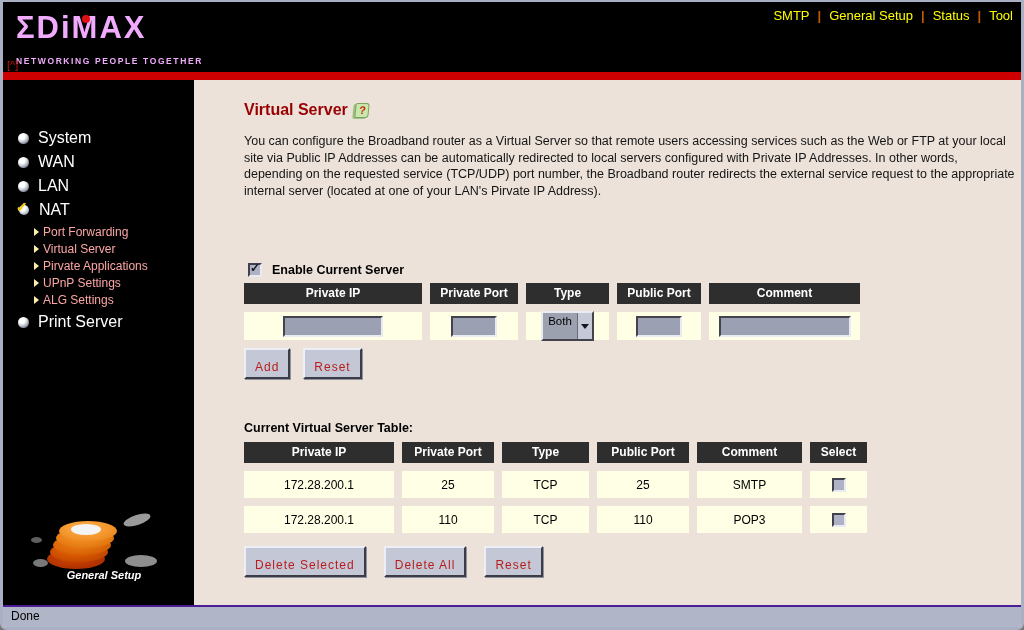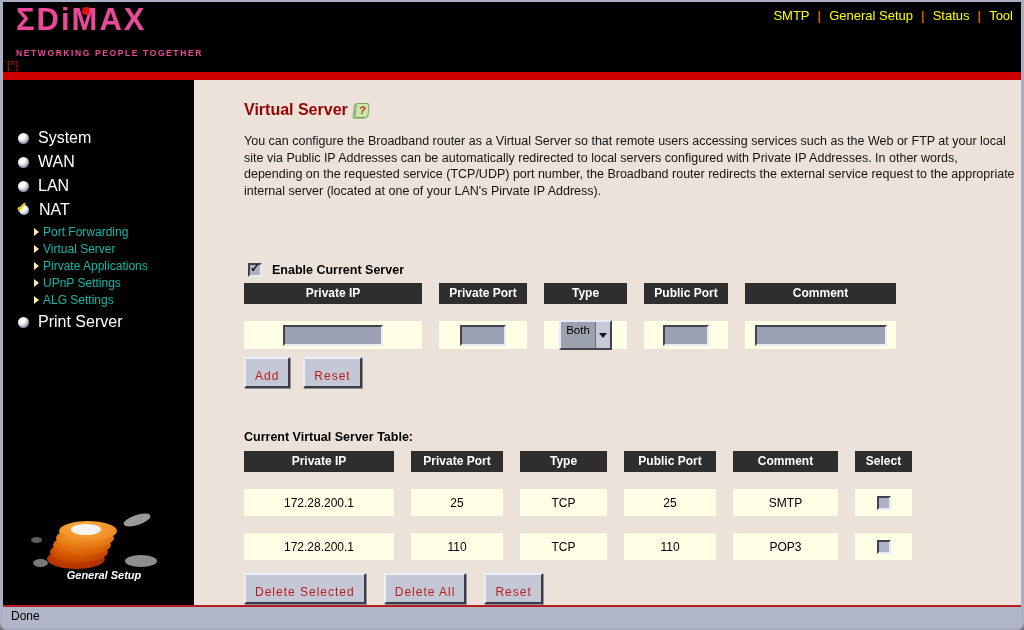--- a/index.html
+++ b/index.html
@@ -7,21 +7,21 @@
 
   .window {
     position:relative; width:1024px; height:630px;
     border:3px solid #aab0c4; border-top-width:2px;
     border-radius:0 0 7px 7px; overflow:hidden;
     background:#ece2da; display:flex; flex-direction:column;
   }
 
   
   .header { position:relative; height:70px; background:#000; flex:none; }
-  .logo { position:absolute; left:13px; top:2px; color:#ec4899; }
+  .logo { position:absolute; left:13px; top:10px; color:#f0abfc; }
   .logo-text { font-size:31px; font-weight:bold; letter-spacing:2px; line-height:32px; position:relative; }
   .logo-dot { position:absolute; left:66px; top:3px; width:8px; height:8px; border-radius:50%; background:#e01010; }
   .logo-tagline { font-size:8.5px; font-weight:bold; letter-spacing:1.6px; margin-top:12px; }
   .top-nav { position:absolute; right:8px; top:6px; font-size:13px; display:flex; align-items:center; gap:8px; }
   .top-nav a { color:#ffff00; text-decoration:none; cursor:pointer; }
   .nav-sep { color:#c05a00; font-weight:bold; }
   .top-link { position:absolute; left:4px; bottom:1px; color:#cc1100; font-size:11px; cursor:pointer; }
 
   .redbar { height:8px; background:#cc0000; flex:none; }
 
@@ -31,21 +31,21 @@
   
   .sidebar { position:relative; width:191px; background:#000; flex:none; padding-top:46px; }
   .side-item { display:flex; align-items:center; gap:9px; padding:3px 0 3px 15px; color:#fff; font-size:16px; cursor:pointer; }
   .sphere { width:11px; height:11px; border-radius:50%; flex:none;
     background: radial-gradient(circle at 35% 30%, #ffffff 0 28%, #d7dbe2 45%, #767d8b 78%, #383c46 100%); }
   .nat-icon { position:relative; width:12px; height:12px; flex:none; }
   .nat-ring { position:absolute; left:1px; top:1px; width:10px; height:10px; border-radius:50%;
     background: radial-gradient(circle at 35% 30%, #ffffff 0 30%, #cfd4dc 55%, #6a707e 100%); }
   .nat-check { position:absolute; left:-2px; top:-5px; color:#f3c800; font-weight:bold; font-size:14px; text-shadow:0 0 1px #fff; }
   .submenu { padding:1px 0 2px 0; }
-  .sub-item { display:flex; align-items:center; gap:4px; padding:1.5px 0 1.5px 31px; color:#14b8a6; font-size:12px; cursor:pointer; }
+  .sub-item { display:flex; align-items:center; gap:4px; padding:1.5px 0 1.5px 31px; color:#fca5a5; font-size:12px; cursor:pointer; }
   .tri { width:0; height:0; border-left:5px solid #ffeeaa; border-top:4px solid transparent; border-bottom:4px solid transparent; flex:none; }
 
   
   .gs-logo { position:absolute; left:28px; bottom:18px; width:135px; height:78px; }
   .gs-logo .e { position:absolute; border-radius:50%; }
   .d1{ left:16px; top:40px; width:58px; height:20px; background:radial-gradient(ellipse at 45% 35%, #d84a00, #9e2600); }
   .d2{ left:19px; top:33px; width:58px; height:20px; background:radial-gradient(ellipse at 45% 35%, #ea6a00, #b63a00); }
   .d3{ left:22px; top:26px; width:58px; height:20px; background:radial-gradient(ellipse at 45% 35%, #f58414, #c85200); }
   .d4{ left:25px; top:19px; width:58px; height:20px; background:radial-gradient(ellipse at 45% 35%, #fb9a2a, #d86a08); }
   .d5{ left:28px; top:12px; width:58px; height:20px; background:radial-gradient(ellipse at 45% 35%, #ffb44c, #e87c12); }
@@ -67,21 +67,21 @@
   .description { margin-top:14px; width:774px; font-size:12.5px; line-height:16.6px; color:#141414; }
 
   
   .enable-row { margin-top:64px; display:flex; align-items:center; gap:10px; margin-left:4px; }
   .checkbox { width:14px; height:14px; background:#aeb2c4; cursor:pointer; flex:none; position:relative;
     border:2px solid; border-color:#3f414c #e9ebf3 #e9ebf3 #3f414c; }
   .checkbox.checked::after { content:"✓"; position:absolute; left:0px; top:-4px; color:#14141e; font-size:12px; font-weight:bold; }
   .enable-label { font-size:12.5px; font-weight:bold; color:#000; }
 
   
-  .grid { display:grid; gap:17px; width:max-content; }
+  .grid { display:grid; gap:8px; width:max-content; }
   .grid-input { grid-template-columns:178px 88px 83px 84px 151px; margin-top:6px; }
   .grid-current { grid-template-columns:150px 92px 87px 92px 105px 57px; margin-top:7px; }
   .th { background:#2e2e2e; color:#fff; font-size:12px; font-weight:bold; text-align:center;
     height:21px; line-height:21px; }
   .td { background:#ffffe6; height:27px; display:flex; align-items:center; justify-content:center;
     font-size:12px; color:#000; }
   .td.tall { height:28px; }
 
   
   .txt { height:21px; background:#9ba1b3; border:2px solid; border-color:#43434e #e9ebf3 #e9ebf3 #43434e;
@@ -97,21 +97,21 @@
 
   .btn { display:inline-block; background:#c4c8d6; color:#b91c1c; font-family:"Liberation Sans", sans-serif;
     font-size:12px; letter-spacing:1px; padding:10px 9px 3px 9px; cursor:pointer;
     border:2px solid; border-color:#edeff7 #3c3c46 #3c3c46 #edeff7; box-shadow:1px 1px 0 #8f93a0; }
   .btn-row { margin-top:8px; display:flex; gap:13px; }
   .btn-row.deletes { margin-top:13px; gap:18px; }
 
   .current-label { margin-top:42px; font-size:12.5px; font-weight:bold; color:#000; }
 
   
-  .statusbar { flex:none; height:22px; background:#b0b6c8; border-top:2px solid #b91c1c;
+  .statusbar { flex:none; height:22px; background:#b0b6c8; border-top:2px solid #4c1d95;
     font-size:12px; color:#000; line-height:19px; padding-left:8px; }
 </style>
 </head>
 <body>
 
 <div class="window">
 
   <div class="header">
     <div class="logo">
       <div class="logo-text">

